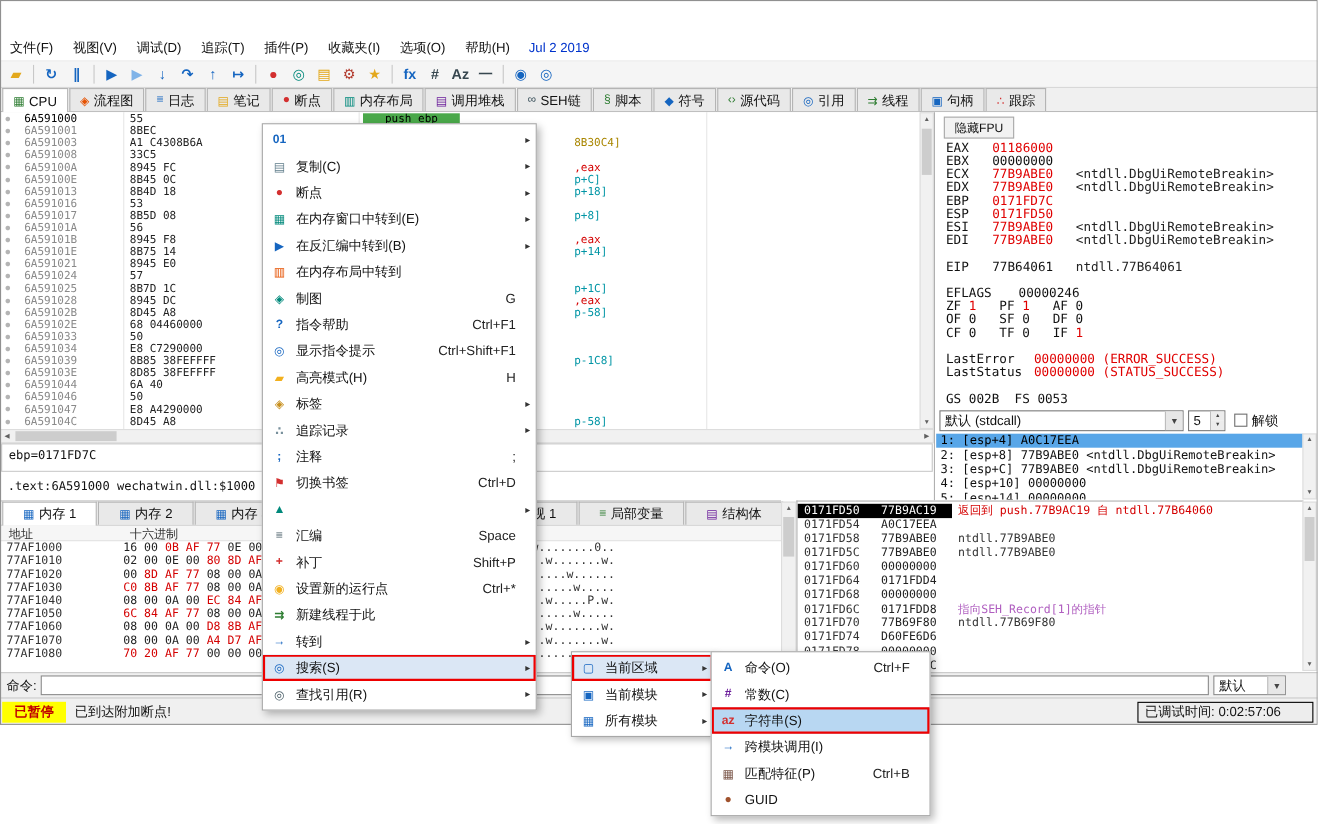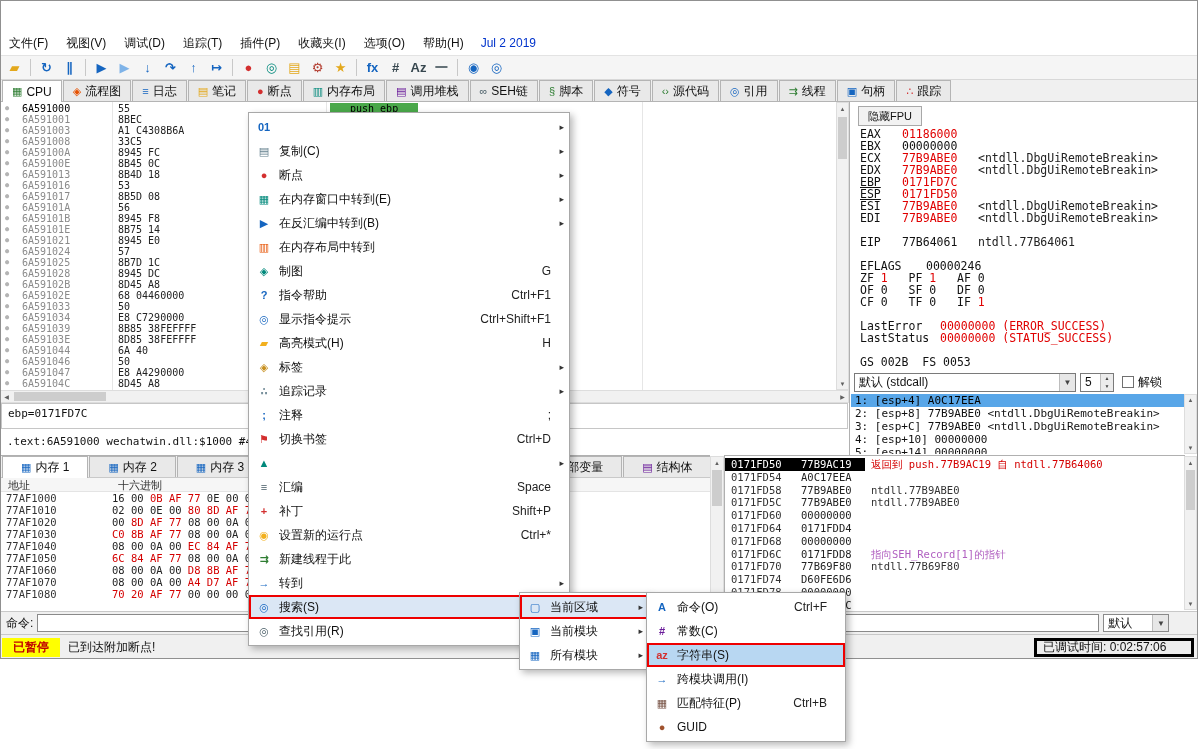--- a/index.html
+++ b/index.html
@@ -56,21 +56,21 @@
 .infobox1{position:absolute;left:1px;top:403px;width:847px;height:26px;background:#fff;border:1px solid #c6c6c6;font-family:"DejaVu Sans Mono",monospace;font-size:11px;padding:3px 6px;white-space:pre}
 .infobox2{position:absolute;left:1px;top:429px;width:847px;height:26px;background:#fff;font-family:"DejaVu Sans Mono",monospace;font-size:11px;padding:6px 6px;white-space:pre}
 
 
 .regs{position:absolute;left:849px;top:102px;width:349px;height:353px;background:#fff;border-left:1px solid #b0b0b0}
 .hidefpu{position:absolute;left:8px;top:4px;width:64px;height:20px;border:1px solid #a8a8a8;background:#f2f2f2;font-size:11px;display:flex;align-items:center;justify-content:center}
 .regbody{position:absolute;left:10px;top:26px;right:14px;height:242px;font-family:"DejaVu Sans Mono",monospace;font-size:11.5px;line-height:12px;white-space:pre;overflow:hidden}
 .rline{height:12px}
 .rname{display:inline-block;min-width:42px;color:#111}
 .rname.wide{min-width:66px}
-.runder{text-decoration:underline}
+.runder{}
 .rval{display:inline-block;min-width:66px}
 .c-r{color:#e00000}
 .c-k{color:#111}
 .rnote{margin-left:10px;color:#222}
 .fname{color:#111}
 .lname{display:inline-block;min-width:80px;color:#111}
 .conv{position:absolute;left:4px;top:269px;width:341px;height:22px;display:flex;align-items:center}
 .combo{width:222px;height:19px;border:1px solid #7a7a7a;background:#fff;display:flex;align-items:center;font-size:12px}
 .combo-txt{flex:1;padding-left:4px;white-space:nowrap;overflow:hidden}
 .combo-arr{width:16px;height:100%;background:#e7e7e7;border-left:1px solid #bdbdbd;display:flex;align-items:center;justify-content:center;font-size:8px;color:#444}
@@ -109,25 +109,25 @@
 
 
 .cmdbar{position:absolute;left:0;top:611px;width:1198px;height:23px;background:#f0f0f0;border-top:1px solid #c8c8c8;display:flex;align-items:center}
 .cmd-label{margin-left:6px;white-space:nowrap}
 .cmd-input{margin-left:4px;width:1062px;height:18px;border:1px solid #8a8a8a;background:#fff;font-size:12px;padding:0 3px;font-family:"DejaVu Sans Mono",monospace}
 .cmd-combo{margin-left:4px;width:66px;height:18px;border:1px solid #8a8a8a;background:#fff;display:flex;align-items:center}
 .statusbar{position:absolute;left:0;top:634px;width:1198px;height:25px;background:#f0f0f0;border-top:1px solid #c8c8c8;display:flex;align-items:center}
 .paused{width:58px;height:19px;margin-left:2px;background:#ffff00;color:#c00000;font-weight:bold;display:flex;align-items:center;justify-content:center}
 .status-msg{margin-left:8px;white-space:nowrap}
 .status-fill{flex:1}
-.status-time{width:160px;height:19px;border:3px solid #000000;background:#ededed;display:flex;align-items:center;padding-left:6px;margin-right:4px;white-space:nowrap}
+.status-time{width:160px;height:19px;border:1px solid #000000;background:#ededed;display:flex;align-items:center;padding-left:6px;margin-right:4px;white-space:nowrap}
 
 
 .menu{position:absolute;background:#fff;border:1px solid #a8a8a8;box-shadow:3px 3px 7px rgba(0,0,0,.28);padding:2px 0;font-size:12px}
-#ctx-main{left:248px;top:112px;width:322px;z-index:100}
+#ctx-main{left:238px;top:112px;width:250px;z-index:100}
 #ctx-scope{left:519px;top:592px;width:130px;z-index:101}
 #ctx-search{left:646px;top:592px;width:200px;z-index:102}
 .mi{height:24px;display:flex;align-items:center;padding:0 4px;position:relative;white-space:nowrap}
 .mi-ico{flex:0 0 22px;text-align:center;font-size:11px;font-weight:bold}
 .mi-lbl{margin-left:4px;flex:1}
 .mi-sc{color:#222;margin-right:14px}
 .mi-arrow{position:absolute;right:5px;font-size:9px;color:#333}
 .mi.hl{background:#dbe7f5}
 .mi.sel{background:#b8d7f2}
 .mi.redbox{box-shadow:inset 0 0 0 2px #ee0000}

